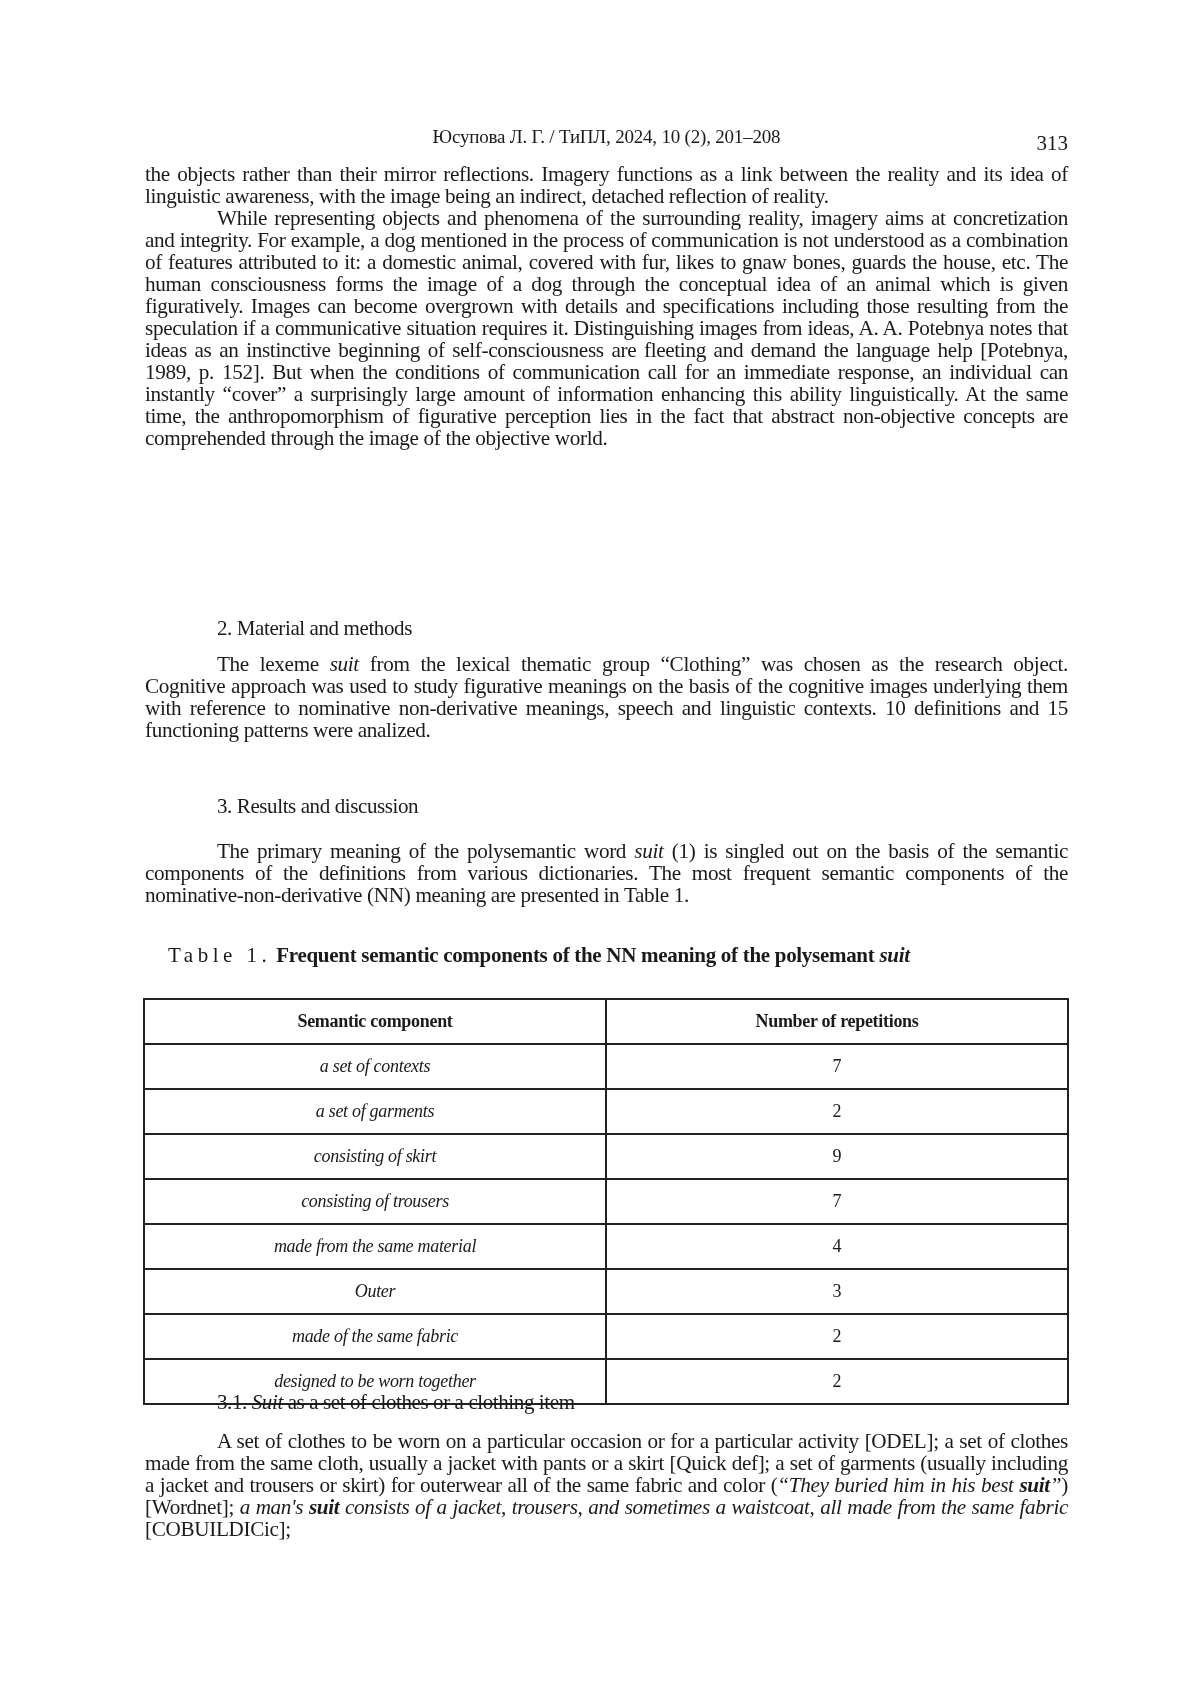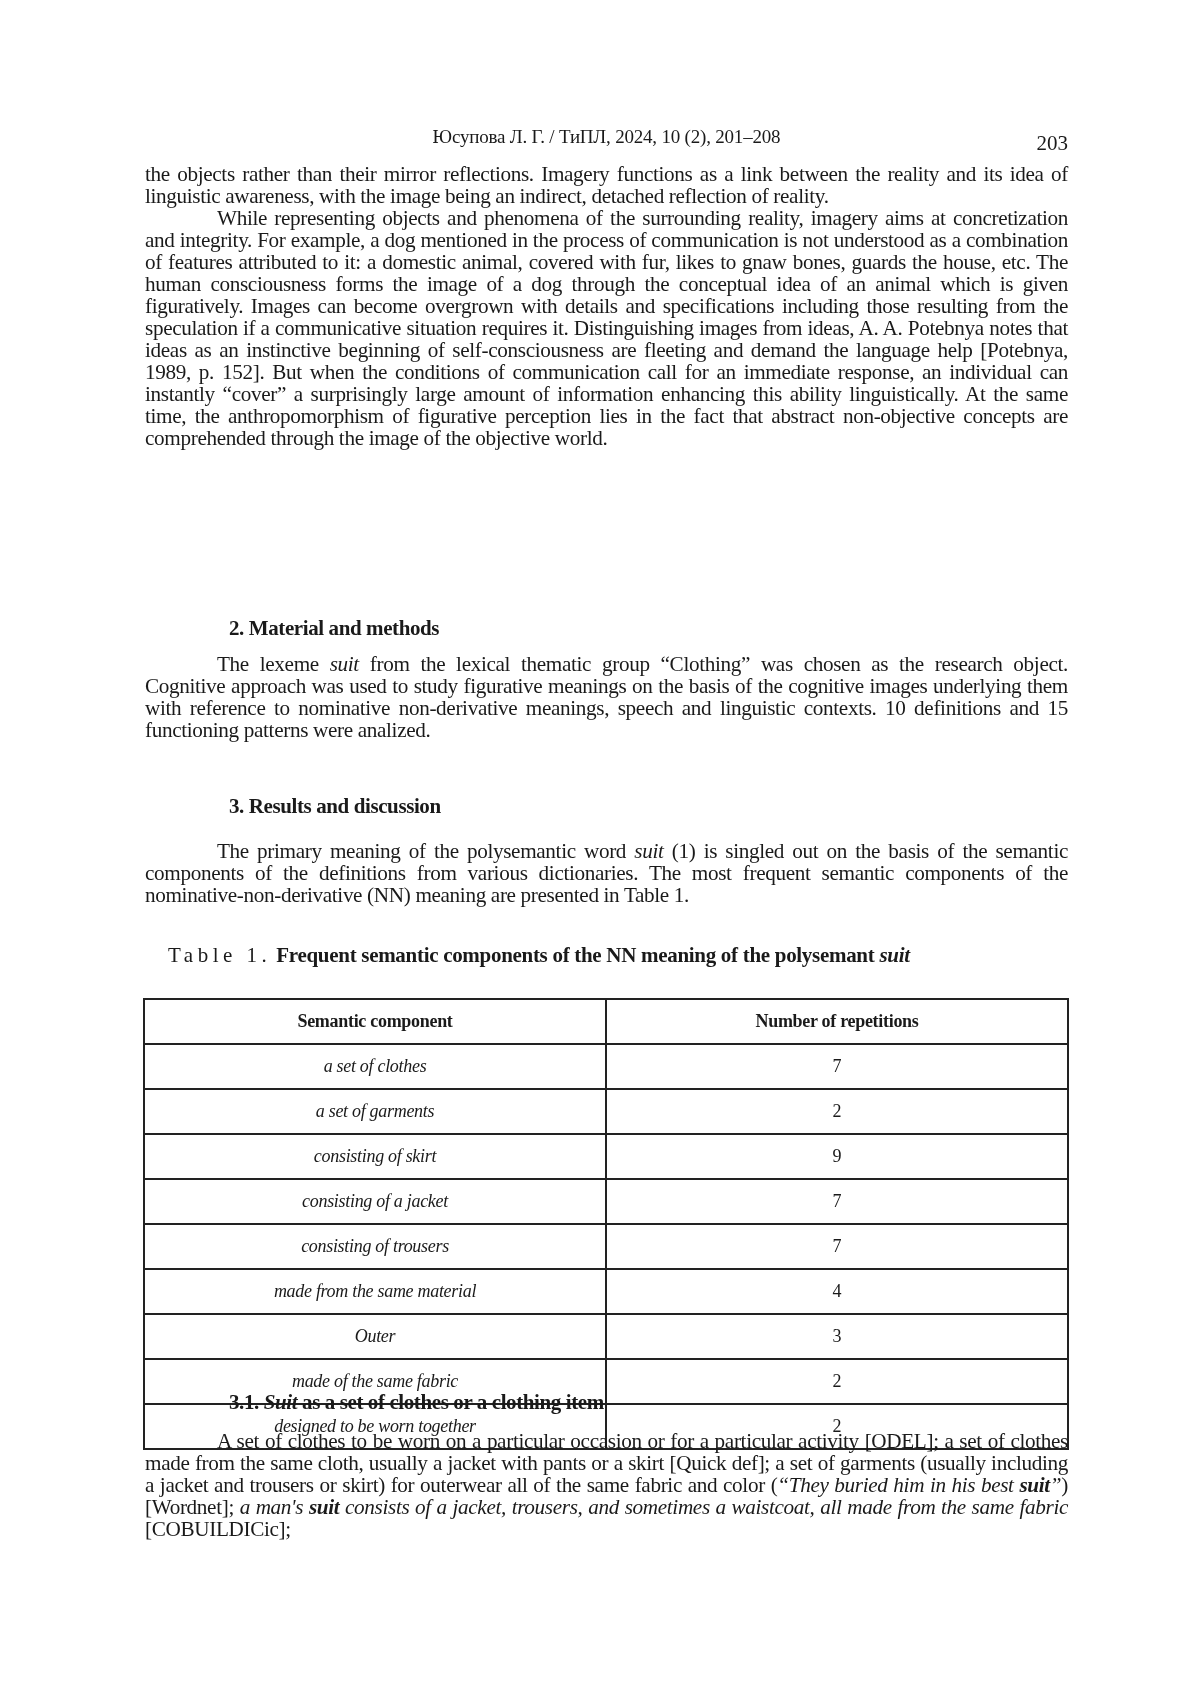--- a/index.html
+++ b/index.html
@@ -5,39 +5,39 @@
   html, body { margin: 0; padding: 0; background: #ffffff; }
   body { width: 1200px; height: 1697px; position: relative; overflow: hidden;
          font-family: "Liberation Serif", "DejaVu Serif", serif; color: #1a1a1a; }
   .page { position: absolute; left: 145px; top: 0; width: 923px; }
   .running-head { position: absolute; top: 126px; left: 0; width: 923px; height: 30px; }
   .running-head .title { position: absolute; left: 0; right: 0; text-align: center; font-size: 19px; top: 0; letter-spacing: -0.2px; }
   .running-head .pageno { position: absolute; right: 0; top: 5px; font-size: 21px; }
   .text { position: absolute; left: 0; width: 923px; font-size: 21.2px; line-height: 22px; text-align: justify; letter-spacing: -0.35px; }
   .text p { margin: 0; }
   .indent { text-indent: 72px; }
-  .heading { position: absolute; left: 72px; font-size: 21px; font-weight: bold; letter-spacing: -0.4px; margin-left: 12px; }
+  .heading { position: absolute; left: 72px; font-size: 21px; font-weight: normal; letter-spacing: -0.4px; }
   .caption { position: absolute; left: 23px; font-size: 21px; letter-spacing: -0.3px; white-space: nowrap; }
   .caption .lbl { letter-spacing: 4.5px; }
   .caption b { font-weight: bold; }
   table.data { position: absolute; left: -2px; top: 998px; width: 926px; border-collapse: collapse; font-size: 18px; }
   table.data th, table.data td { border: 2px solid #222; text-align: center; height: 33px; padding: 5px; }
   table.data th { font-weight: bold; font-size: 18px; letter-spacing: -0.3px; }
   table.data td.comp { font-style: italic; letter-spacing: -0.3px; }
   table.data td.num { font-size: 18px; }
   i { font-style: italic; }
 </style>
 </head>
 <body>
 
 <div class="page">
 
   <div class="running-head">
     <div class="title">Юсупова Л. Г. / ТиПЛ, 2024, 10 (2), 201–208</div>
-    <div class="pageno">203</div>
+    <div class="pageno">313</div>
   </div>
 
   <div class="text" style="top:163px;">
     <p>the objects rather than their mirror reflections. Imagery functions as a link between the reality and its idea of linguistic awareness, with the image being an indirect, detached reflection of reality.</p>
     <p class="indent">While representing objects and phenomena of the surrounding reality, imagery aims at concretization and integrity. For example, a dog mentioned in the process of communication is not understood as a combination of features attributed to it: a domestic animal, covered with fur, likes to gnaw bones, guards the house, etc. The human consciousness forms the image of a dog through the conceptual idea of an animal which is given figuratively. Images can become overgrown with details and specifications including those resulting from the speculation if a communicative situation requires it. Distinguishing images from ideas, A. A. Potebnya notes that ideas as an instinctive beginning of self-consciousness are fleeting and demand the language help  [Potebnya, 1989, p. 152]. But when the conditions of communication call for an immediate response, an individual can instantly “cover” a surprisingly large amount of information enhancing this ability linguistically. At the same time, the anthropomorphism of figurative perception lies in the fact that abstract non-objective concepts are comprehended through the image of the objective world.</p>
   </div>
 
   <div class="heading" style="top:616px;">2. Material and methods</div>
 
   <div class="text" style="top:653px;">
@@ -57,34 +57,30 @@
 
   <table class="data">
     <thead>
       <tr>
         <th style="width:50%;">Semantic component</th>
         <th style="width:50%;">Number of repetitions</th>
       </tr>
     </thead>
     <tbody>
       <tr>
-          <td class="comp">a set of clothes</td>
+          <td class="comp">a set of contexts</td>
           <td class="num">7</td>
         </tr>
       <tr>
           <td class="comp">a set of garments</td>
           <td class="num">2</td>
         </tr>
       <tr>
           <td class="comp">consisting of skirt</td>
           <td class="num">9</td>
-        </tr>
-      <tr>
-          <td class="comp">consisting of a jacket</td>
-          <td class="num">7</td>
         </tr>
       <tr>
           <td class="comp">consisting of trousers</td>
           <td class="num">7</td>
         </tr>
       <tr>
           <td class="comp">made from the same material</td>
           <td class="num">4</td>
         </tr>
       <tr>

